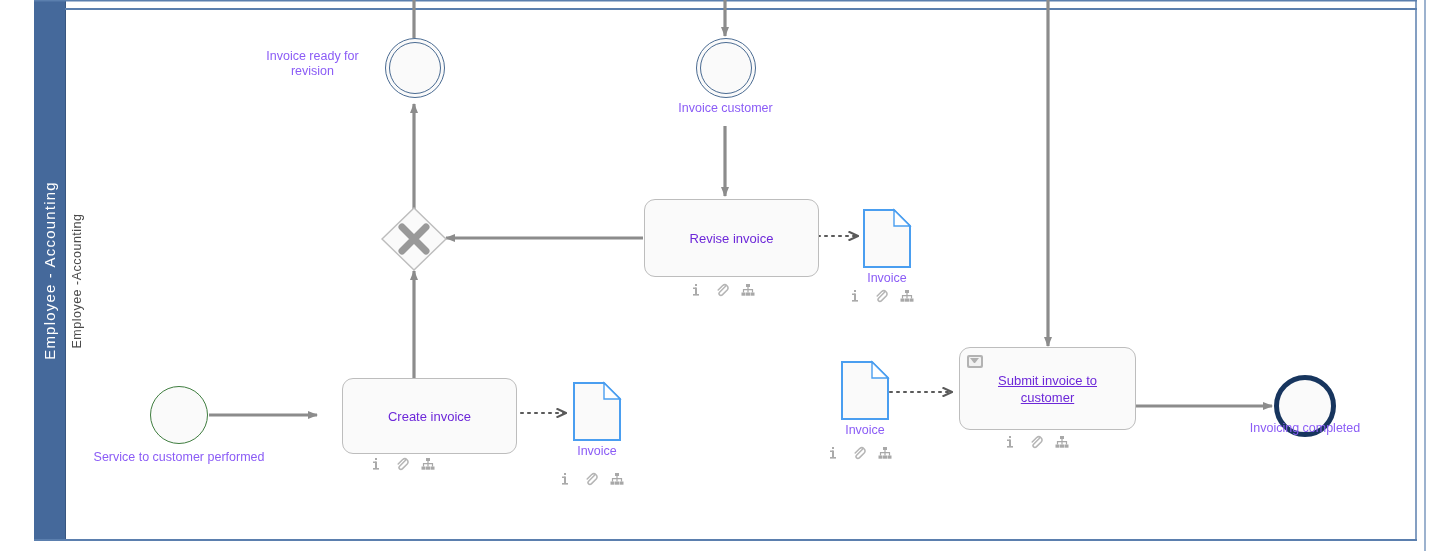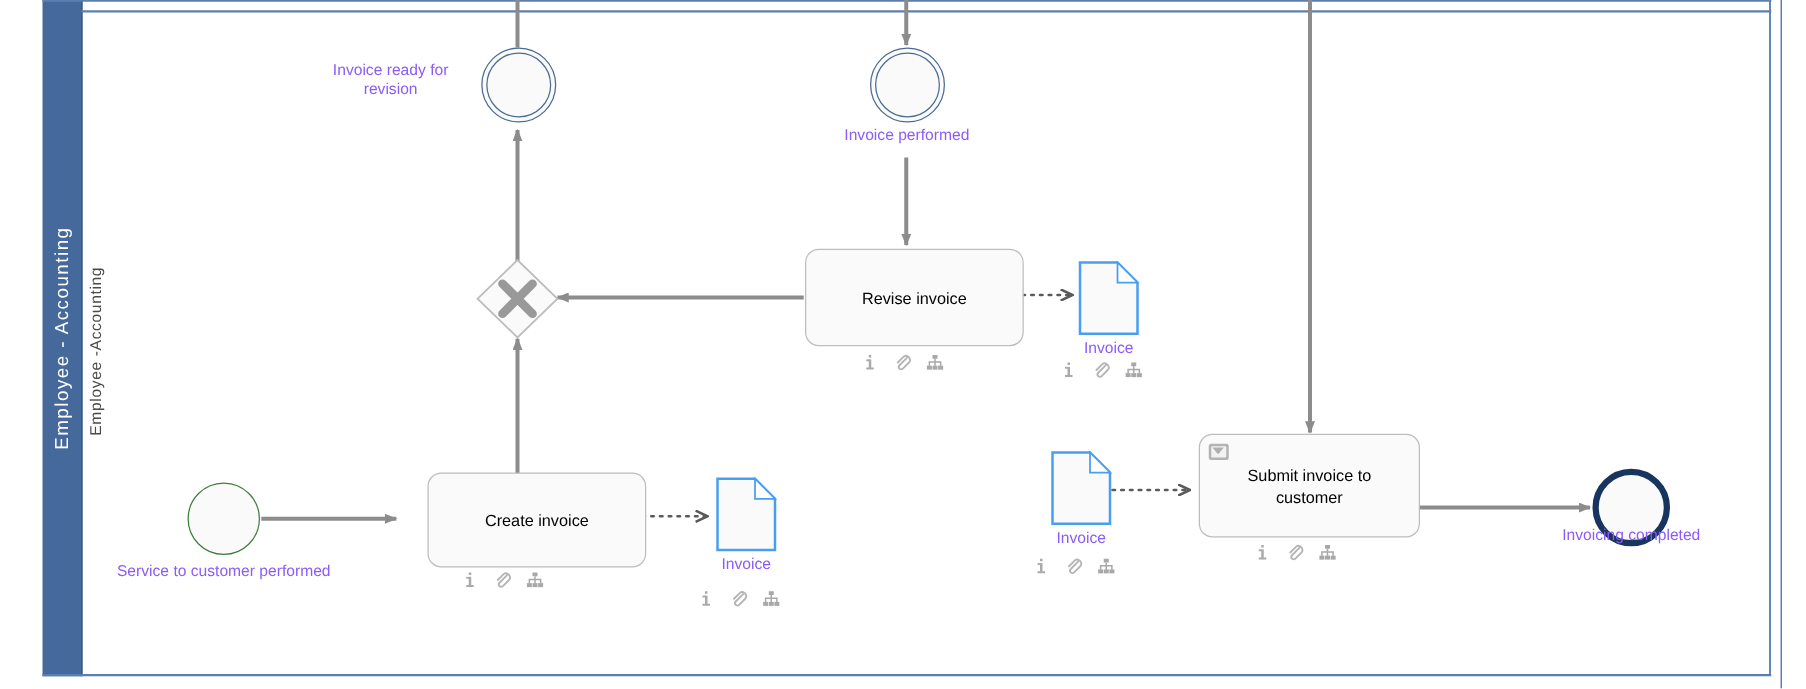--- a/index.html
+++ b/index.html
@@ -73,21 +73,21 @@
   .task {
     position: absolute;
     box-sizing: border-box;
     background: #fafafa;
     border: 1px solid #bdbdbd;
     border-radius: 11px;
     display: flex;
     align-items: center;
     justify-content: center;
     text-align: center;
-    color: #000000;
+    color: #6d28d9;
     font-size: 13px;
     line-height: 17px;
     padding: 4px 10px;
   }
   .task-label { pointer-events: none; }
 
   .send-marker {
     position: absolute;
     left: 7px;
     top: 7px;
@@ -262,21 +262,21 @@
   <div class="event start" style="left:150px; top:386px; width:58px; height:58px;"></div>
   <div class="elabel" style="left:55px; top:450px; width:248px;">Service to customer performed</div>
 
   <div class="event intermediate-outer" style="left:385px; top:38px; width:60px; height:60px;"></div>
   <div class="event intermediate-inner" style="left:389px; top:42px; width:52px; height:52px;"></div>
   <div class="elabel" style="left:245px; top:49px; width:135px;">Invoice ready for
 revision</div>
 
   <div class="event intermediate-outer" style="left:696px; top:38px; width:60px; height:60px;"></div>
   <div class="event intermediate-inner" style="left:700px; top:42px; width:52px; height:52px;"></div>
-  <div class="elabel" style="left:648px; top:101px; width:155px;">Invoice performed</div>
+  <div class="elabel" style="left:648px; top:101px; width:155px;">Invoice customer</div>
 
   <div class="event end" style="left:1274px; top:375px; width:62px; height:62px;"></div>
   <div class="elabel" style="left:1230px; top:421px; width:150px;text-align:center;">Invoicing completed</div>
 
   <div class="task" style="left:322px; top:378px; width:175px; height:76px;margin-left:20px;">
     <span class="task-label">Create invoice</span>
   </div>
   <div class="icon-row" style="left:369px; top:457px;">
     <svg class="mini-icon" viewBox="0 0 14 14">
       <rect x="6" y="1" width="2" height="2" fill="#aaaaaa"></rect>
@@ -311,21 +311,21 @@
     </svg>
     <svg class="mini-icon" viewBox="0 0 14 14">
       <rect x="5" y="1" width="4" height="3" fill="#a8a8a8"></rect>
       <rect x="0.5" y="9.5" width="4" height="3.2" fill="#a8a8a8"></rect>
       <rect x="5" y="9.5" width="4" height="3.2" fill="#a8a8a8"></rect>
       <rect x="9.5" y="9.5" width="4" height="3.2" fill="#a8a8a8"></rect>
       <path d="M7,4 L7,6.6 M2.5,9.5 L2.5,6.6 L11.5,6.6 L11.5,9.5 M7,6.6 L7,9.5" stroke="#a8a8a8" stroke-width="1.2" fill="none"></path>
     </svg>
   </div>
 
-  <div class="task" style="left:959px; top:347px; width:177px; height:83px;">
+  <div class="task" style="left:959px; top:347px; width:177px; height:83px;text-decoration:underline;">
     <span class="send-marker"></span>
     <span class="task-label">Submit invoice to
 customer</span>
   </div>
   <div class="icon-row" style="left:1003px; top:435px;">
     <svg class="mini-icon" viewBox="0 0 14 14">
       <rect x="6" y="1" width="2" height="2" fill="#aaaaaa"></rect>
       <rect x="6" y="4.5" width="2" height="7" fill="#aaaaaa"></rect>
       <rect x="4" y="11" width="6" height="1.6" fill="#aaaaaa"></rect>
       <rect x="4" y="4.5" width="3" height="1.5" fill="#aaaaaa"></rect>

